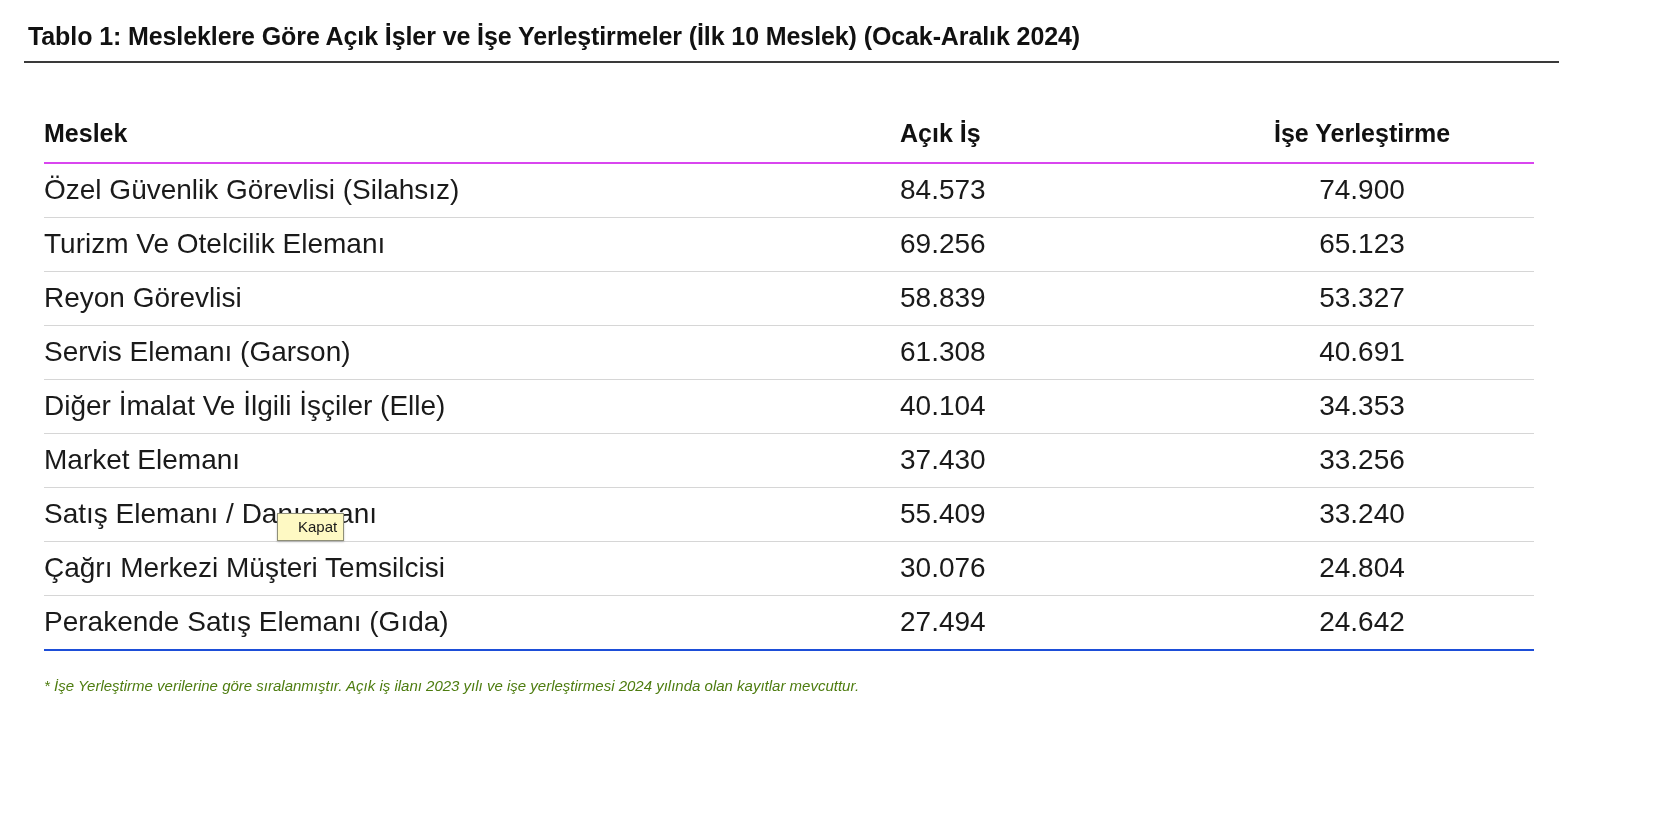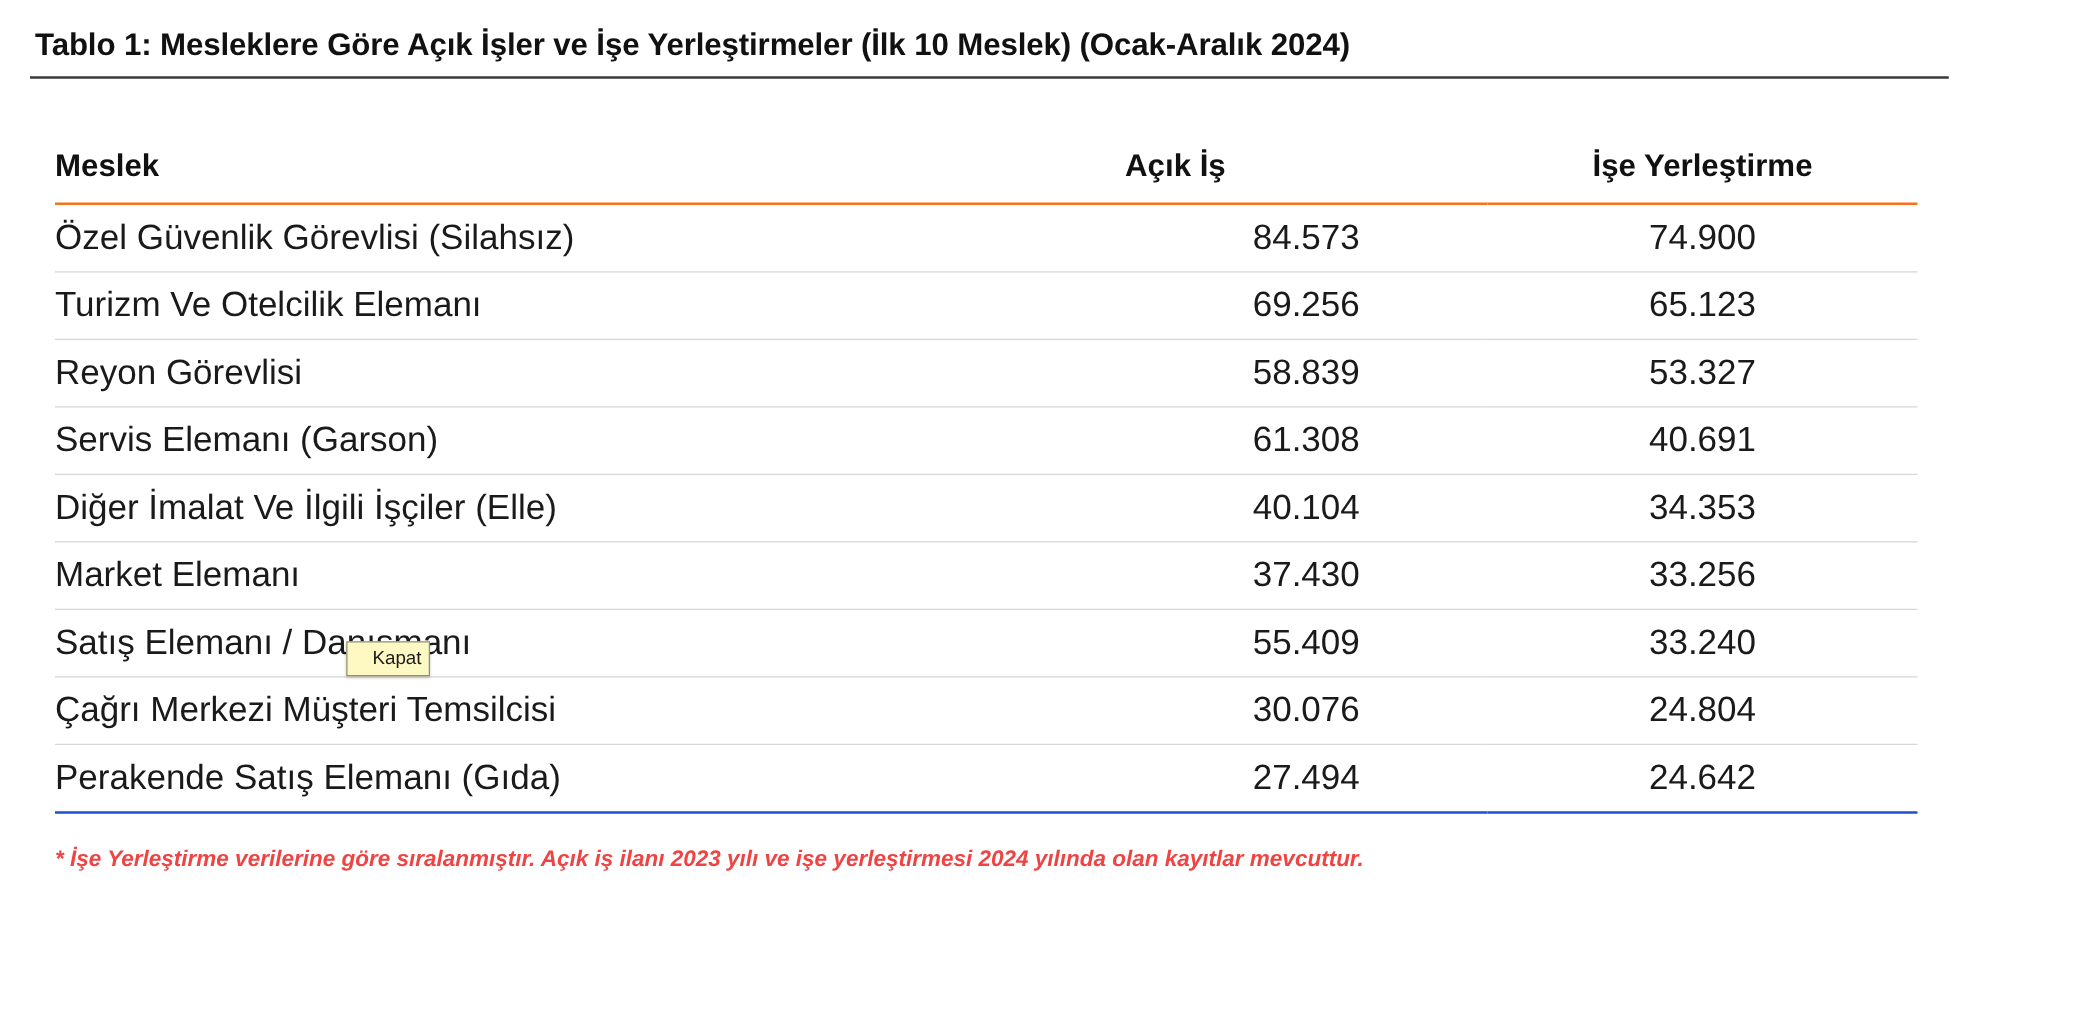--- a/index.html
+++ b/index.html
@@ -47,48 +47,47 @@
   }
   table.data col.c-name  { width: 856px; }
   table.data col.c-open  { width: 290px; }
   table.data col.c-place { width: 344px; }
 
   table.data thead th {
     font-size: 25px;
     font-weight: bold;
     color: #111111;
     padding: 0 0 14px 0;
-    border-bottom: 2px solid #f97316;
+    border-bottom: 2px solid #d946ef;
     white-space: nowrap;
   }
   th.h-name { text-align: left; padding-left: 48px; }
   th.h-open { text-align: left; padding-right: 22px; }
   th.h-place { text-align: center; padding-right: 42px; }
 
   table.data tbody td {
     font-size: 28px;
     color: #1a1a1a;
     padding: 10px 0 11px 0;
     border-bottom: 1px solid #d6d6d6;
     white-space: nowrap;
   }
   table.data tbody tr:last-child td {
     border-bottom: 2px solid #1d4ed8;
   }
   td.c-name  { text-align: left; padding-left: 48px; }
-  td.c-open  { text-align: center; padding-right: 22px; }
+  td.c-open  { text-align: left; padding-right: 22px; }
   td.c-place { text-align: center; padding-right: 42px; }
 
   .footnote {
     margin: 26px 0 0 20px;
-    font-size: 18px;
+    font-size: 15px;
     font-style: italic;
-    color: #ef4444;
+    color: #4d7c0f;
     white-space: nowrap;
-    font-weight: bold;
   }
 
   .tooltip {
     position: absolute;
     left: 277px;
     top: 513px;
     background: #fef9c3;
     border: 1px solid #8f8f78;
     color: #1a1a1a;
     font-size: 15px;

